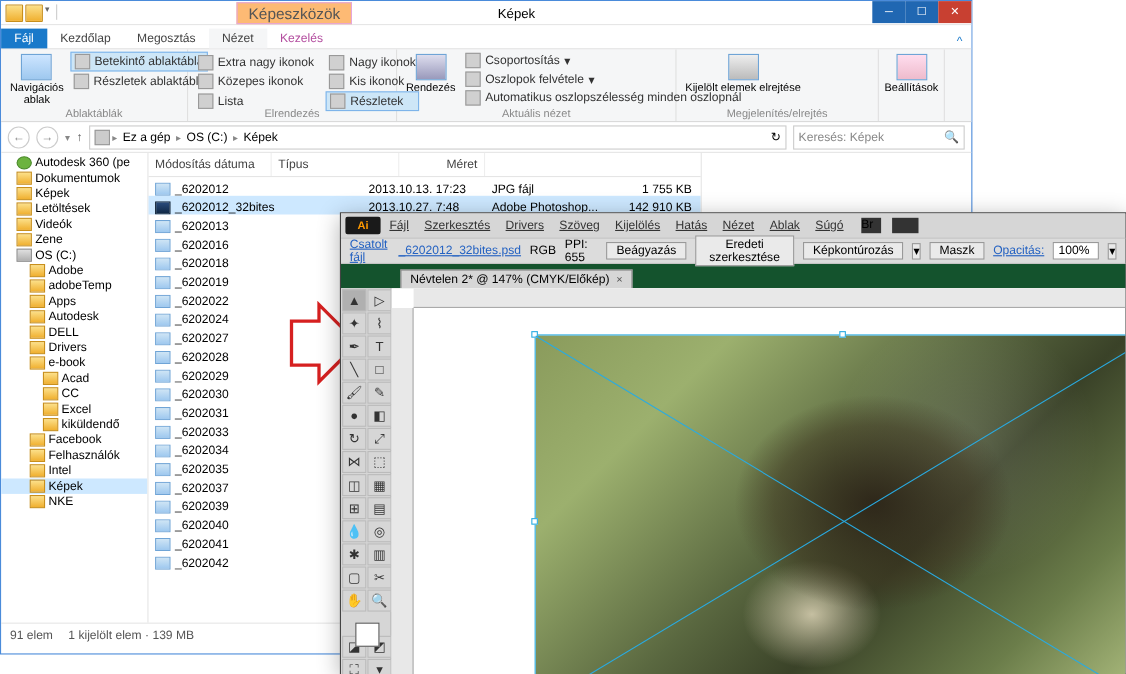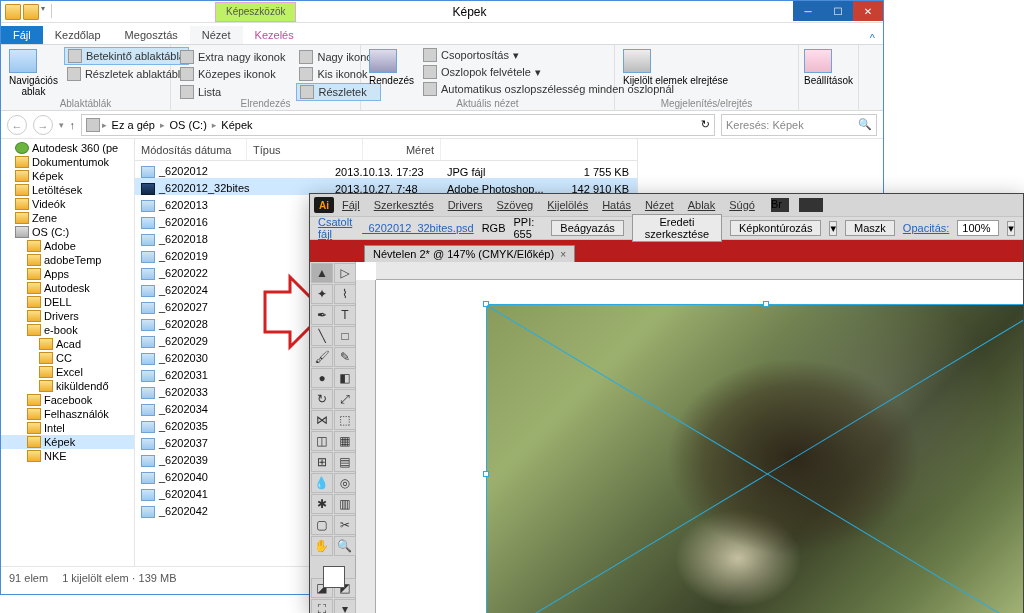--- a/index.html
+++ b/index.html
@@ -4,35 +4,35 @@
 <style>
 *{margin:0;padding:0;box-sizing:border-box;font-family:"Segoe UI",Tahoma,sans-serif;font-size:11px;user-select:none}
 body{background:#fff;width:1024px;height:613px;position:relative;overflow:hidden}
 
 .explorer{position:absolute;left:0;top:0;width:884px;height:595px;background:#fff;border:1px solid #4a8bda}
 .titlebar{height:22px;background:#fff;display:flex;align-items:center;border-bottom:1px solid #e0e0e0}
 .titlebar .icons{display:flex;gap:2px;padding-left:4px}
 .titlebar .folder-ico{width:16px;height:16px;background:linear-gradient(#fce08a,#f0b030);border:1px solid #c88f1c;border-radius:1px}
 .titlebar .sep{width:1px;height:14px;background:#ccc;margin:0 4px}
 .titlebar .title{flex:1;text-align:center;font-size:12px;color:#000}
-.titlebar .tools-tab{background:#bef264;border:1px solid #e6a6da;height:20px;padding:0 10px;line-height:18px;font-size:10px;color:#555;position:absolute;left:214px;top:1px}
+.titlebar .tools-tab{background:#fdba74;border:1px solid #e6a6da;height:20px;padding:0 10px;line-height:18px;font-size:14px;color:#555;position:absolute;left:214px;top:1px}
 .winbtns{display:flex;position:absolute;right:0;top:0}
 .winbtn{width:30px;height:20px;display:flex;align-items:center;justify-content:center;font-size:10px;color:#fff}
 .winbtn.min{background:#2067b2}
 .winbtn.max{background:#2067b2}
 .winbtn.close{background:#c84031}
 .ribbon-tabs{height:22px;display:flex;background:#fff;align-items:flex-end;border-bottom:1px solid #dadada}
 .ribbon-tabs .file{background:#1979ca;color:#fff;padding:3px 12px;font-size:11px}
 .ribbon-tabs .tab{padding:3px 12px;font-size:11px;color:#444}
 .ribbon-tabs .tab.active{background:#f5f6f7}
 .ribbon-tabs .tools{color:#b44fa0}
 .ribbon{height:66px;background:#f5f6f7;border-bottom:1px solid #dadada;display:flex}
 .ribbon-group{border-right:1px solid #e0e0e0;padding:2px 6px;display:flex;flex-direction:column;position:relative;height:100%}
 .ribbon-group .label{position:absolute;bottom:1px;left:0;right:0;text-align:center;font-size:10px;color:#888}
-.nav-pane-btn{display:flex;flex-direction:column;align-items:flex-start;gap:2px;padding:2px}
+.nav-pane-btn{display:flex;flex-direction:column;align-items:center;gap:2px;padding:2px}
 .nav-pane-ico{width:28px;height:24px;background:linear-gradient(#cde5ff,#9ec8ef);border:1px solid #6fa4d6}
 .ribbon-btn{display:flex;align-items:center;gap:4px;padding:1px 3px;font-size:11px;color:#333;white-space:nowrap}
 .ribbon-btn.sel{background:#cde6f7;border:1px solid #7eb4ea}
 .small-ico{width:14px;height:14px;background:#d0d0d0;border:1px solid #999;display:inline-block}
 .layout-grid{display:grid;grid-template-columns:auto auto;gap:1px 8px;padding-top:2px}
 .chk{width:12px;height:12px;border:1px solid #888;display:inline-block;margin-right:4px;vertical-align:middle}
 .ribbon-col{display:flex;flex-direction:column;gap:1px}
 .addr-bar{height:28px;display:flex;align-items:center;padding:0 6px;gap:6px;border-bottom:1px solid #e5e5e5}
 .nav-btn{width:20px;height:20px;border:1px solid #ccc;border-radius:10px;display:flex;align-items:center;justify-content:center;color:#888}
 .addr-path{flex:1;height:22px;border:1px solid #ccc;display:flex;align-items:center;padding:0 4px;gap:2px}
@@ -61,30 +61,30 @@
 .fl-row div{padding:0 6px;white-space:nowrap;overflow:hidden}
 .fico{width:14px;height:12px;background:linear-gradient(#cfe5f5,#9ec8ef);border:1px solid #6fa4d6;display:inline-block;margin-right:4px;vertical-align:middle}
 .fico.psd{background:linear-gradient(#2a4b7c,#0f2845);border-color:#0a1c30}
 .preview{width:246px;border-left:1px solid #e5e5e5;display:flex;align-items:center;justify-content:center;color:#888;font-size:11px}
 .status{height:22px;border-top:1px solid #e5e5e5;display:flex;align-items:center;padding:0 8px;font-size:11px;color:#555;gap:14px}
 
 .arrow{position:absolute;left:260px;top:272px;pointer-events:none}
 
 .ai{position:absolute;left:309px;top:193px;width:715px;height:420px;background:#d6d6d6;border:1px solid #444;box-shadow:0 4px 20px rgba(0,0,0,0.3)}
 .ai-menu{height:22px;background:#d6d6d6;display:flex;align-items:center;padding:0 4px;gap:2px}
-.ai-logo{width:20px;height:16px;background:#1a1a1a;color:#ff9a00;font-weight:bold;font-size:10px;display:flex;align-items:center;justify-content:center;border-radius:2px}
+.ai-logo{width:32px;height:16px;background:#1a1a1a;color:#ff9a00;font-weight:bold;font-size:10px;display:flex;align-items:center;justify-content:center;border-radius:2px}
 .ai-menu span{padding:0 6px;font-size:11px;color:#333}
 .ai-menu u{text-decoration:underline}
 .ai-dark-ico{width:18px;height:14px;background:#333;margin-left:8px}
 .ai-infobar{height:24px;background:#dcdcdc;display:flex;align-items:center;padding:0 8px;gap:8px;border-top:1px solid #c4c4c4;border-bottom:1px solid #c4c4c4;font-size:11px}
 .ai-link{color:#2462c2;text-decoration:underline}
 .ai-btn{background:#eaeaea;border:1px solid #999;padding:1px 8px;font-size:11px}
 .ai-dd{width:10px;height:15px;border:1px solid #999;background:#eaeaea}
 .ai-field{background:#fff;border:1px solid #999;padding:0 4px;width:42px;height:16px;font-size:11px}
-.ai-tabs{height:22px;background:#b91c1c;display:flex;align-items:flex-end;padding-left:54px}
+.ai-tabs{height:22px;background:#14532d;display:flex;align-items:flex-end;padding-left:54px}
 .ai-tab{background:#d6d6d6;border:1px solid #888;border-bottom:none;padding:2px 8px;font-size:11px;display:flex;align-items:center;gap:6px}
 .ai-tab .x{font-size:10px;color:#555}
 .ai-body{display:flex;height:352px}
 .ai-tools{width:46px;background:#d6d6d6;border-right:1px solid #aaa;display:grid;grid-template-columns:22px 22px;grid-auto-rows:20px;gap:1px;padding:1px;align-content:start}
 .ai-tool{background:#d6d6d6;border:1px solid #bbb;display:flex;align-items:center;justify-content:center;font-size:12px;color:#333}
 .ai-tool.sel{background:#b0b0b0}
 .ai-swatch{grid-column:span 2;height:40px;display:flex;align-items:center;justify-content:center}
 .ai-sw-box{width:22px;height:22px;background:#fff;border:1px solid #555;position:relative}
 .ai-sw-box::after{content:"";position:absolute;width:22px;height:22px;background:#000;border:1px solid #555;left:8px;top:8px;z-index:-1}
 .ai-canvas{flex:1;background:#fff;position:relative;overflow:hidden}

